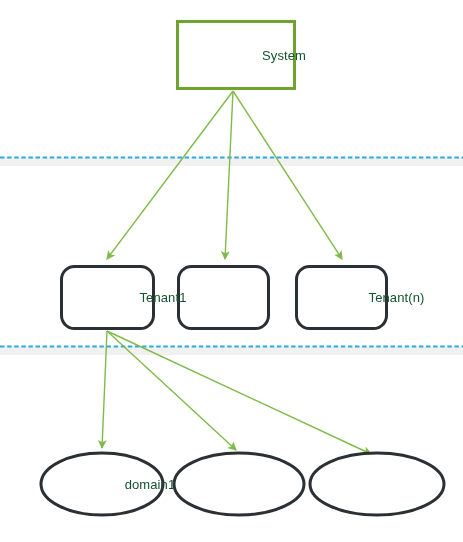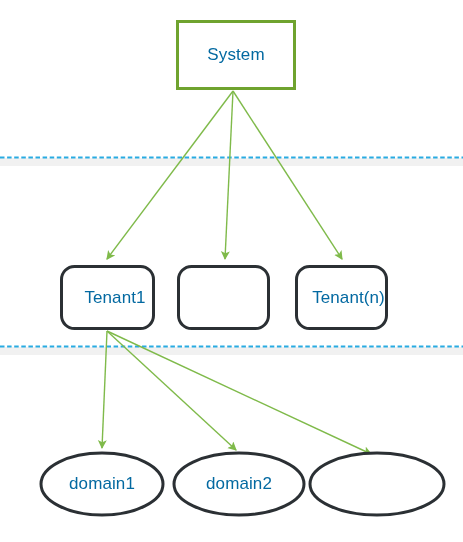--- a/index.html
+++ b/index.html
@@ -23,26 +23,27 @@
     top: 0;
     width: 463px;
     height: 542px;
   }
   .node-label {
     position: absolute;
     display: flex;
     align-items: center;
     justify-content: center;
     text-align: center;
-    color: #0369a1;
-    font-size: 17px;
+    color: #14532d;
+    font-size: 13px;
     font-family: "Liberation Sans", sans-serif;
     letter-spacing: 0.1px;
     pointer-events: none;
     white-space: nowrap;
+    margin-left: 48px;
   }
 </style>
 </head>
 <body>
 
 <div id="canvas">
 
   <svg class="layer" viewBox="0 0 463 542" xmlns="http://www.w3.org/2000/svg">
     <defs>
       <marker id="arrowhead" markerWidth="7" markerHeight="7" refX="5.6" refY="3.2" orient="auto" markerUnits="strokeWidth">
@@ -78,15 +79,14 @@
     <ellipse cx="239" cy="484" rx="65" ry="31" fill="#ffffff" stroke="#2b3034" stroke-width="3"></ellipse>
     <ellipse cx="377" cy="484" rx="67" ry="31" fill="#ffffff" stroke="#2b3034" stroke-width="3"></ellipse>
   </svg>
 
   <div class="node-label" style="left:176px; top:20px; width:120px; height:70px;">System</div>
 
   <div class="node-label" style="left:60px; top:265px; width:110px; height:65px;">Tenant1</div>
   <div class="node-label" style="left:295px; top:265px; width:107px; height:65px;">Tenant(n)</div>
 
   <div class="node-label" style="left:40px; top:452px; width:124px; height:64px;">domain1</div>
-  <div class="node-label" style="left:173px; top:452px; width:132px; height:64px;">domain2</div>
 
 </div>
 
 </body></html>

